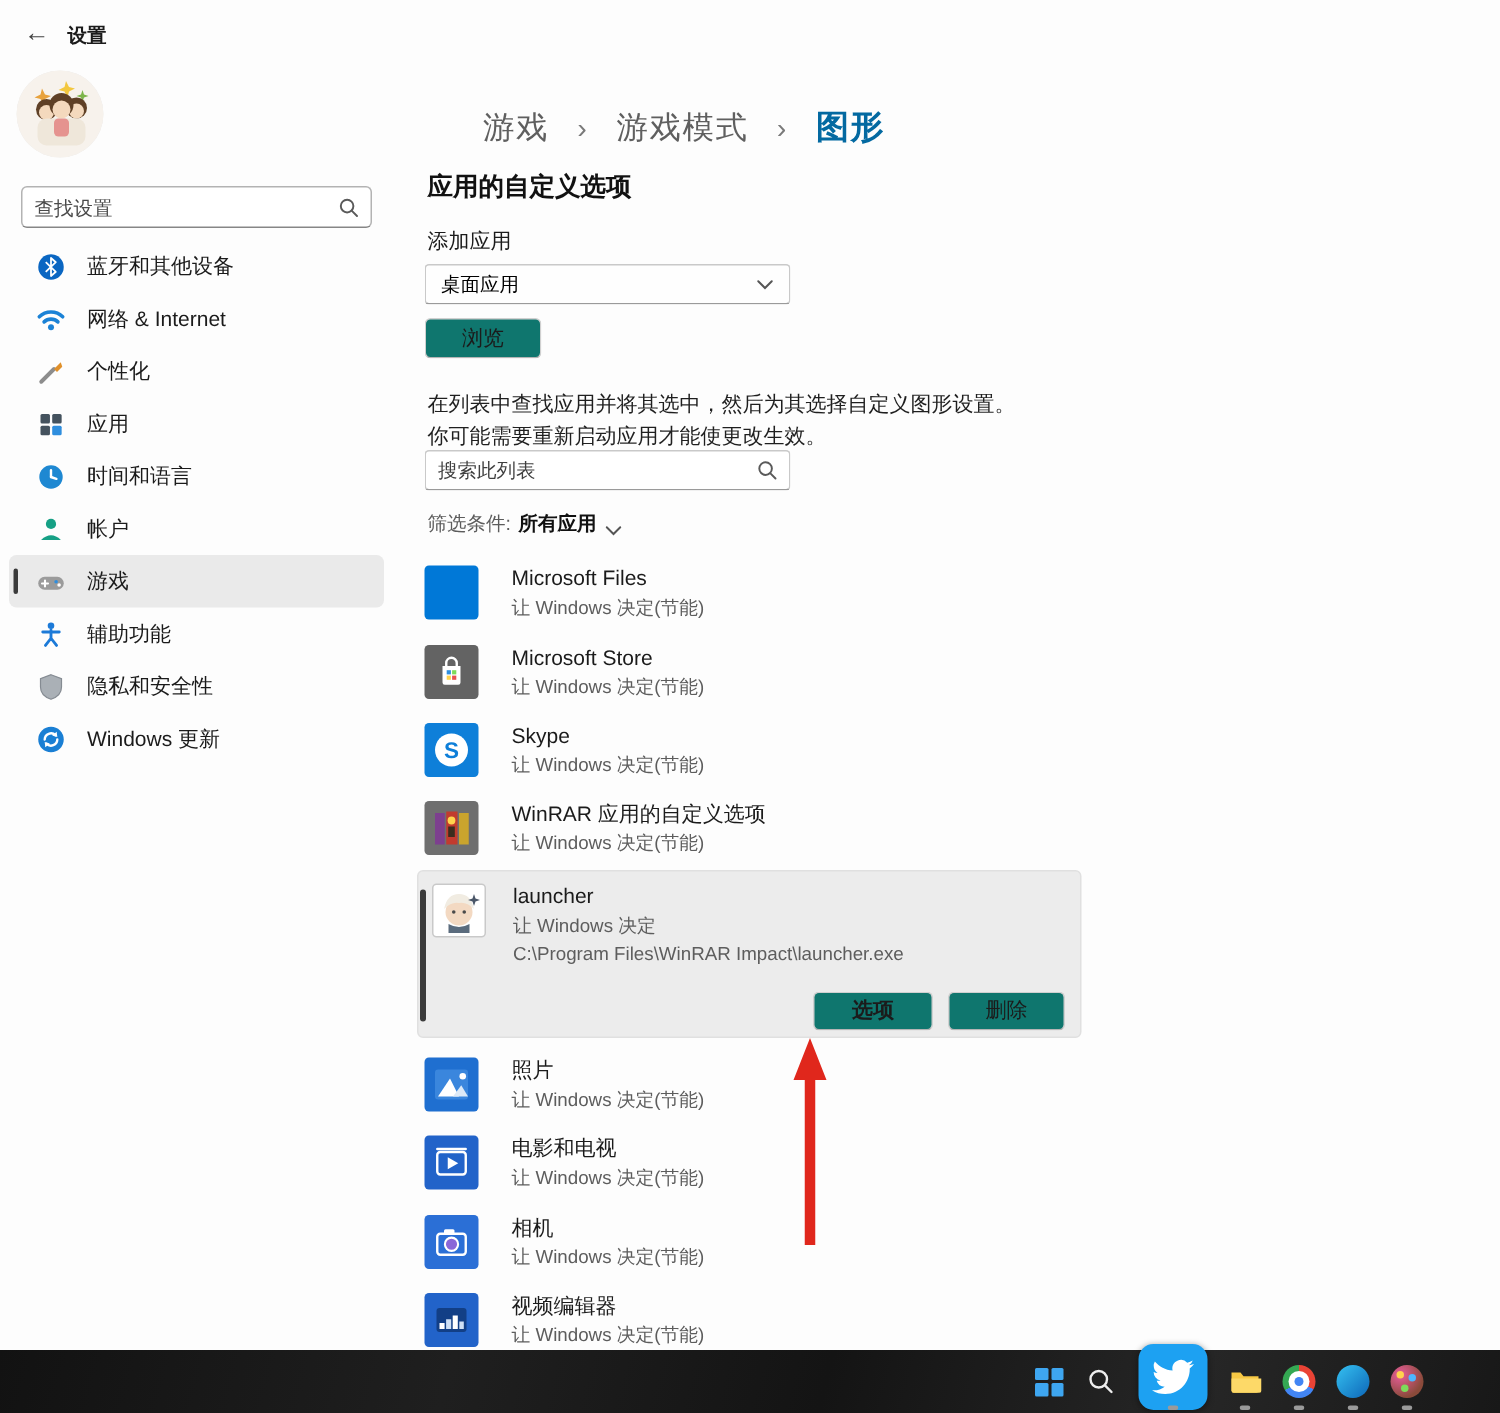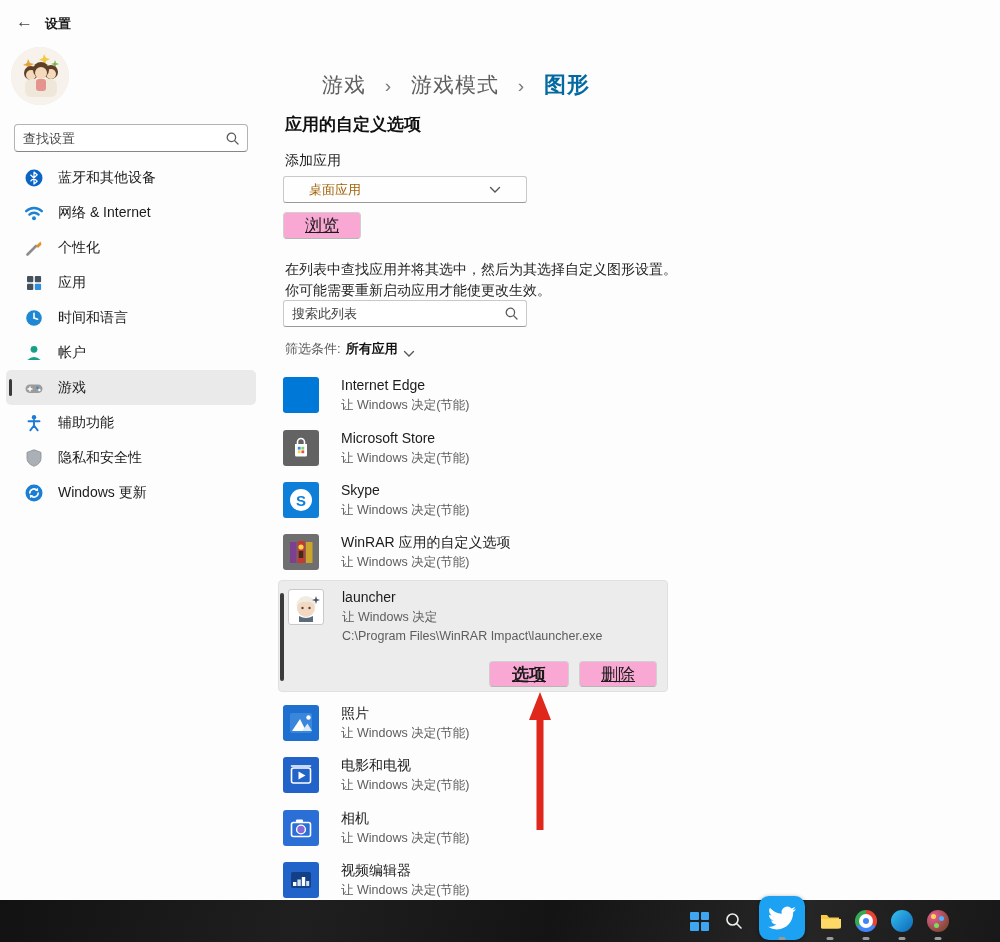--- a/index.html
+++ b/index.html
@@ -25,43 +25,43 @@
   .nav-ic { width:20px; height:20px; flex:0 0 auto; display:flex; align-items:center; justify-content:center; }
 
   
   .crumb { position:absolute; left:322px; top:70px; font-size:21px; color:#5f5f5f; letter-spacing:1px; }
   .crumb .sep { margin:0 12px; color:#7a7a7a; font-size:19px; }
   .crumb .cur { color:#0369a1; font-weight:bold; font-size:22px; }
 
   .section-title { position:absolute; left:285px; top:113px; font-size:17px; font-weight:bold; color:#111; }
   .add-label { position:absolute; left:285px; top:152px; font-size:14px; color:#1b1b1b; }
 
-  .dropdown { position:absolute; left:283px; top:176px; width:244px; height:27px; background:#fefefe; border:1px solid #c9c9c9; border-bottom-color:#9a9a9a; border-radius:3px; display:flex; align-items:center; padding:0 25px; font-size:13px; color:#a16207; cursor:pointer; }
+  .dropdown { position:absolute; left:283px; top:176px; width:244px; height:27px; background:#fefefe; border:1px solid #c9c9c9; border-bottom-color:#9a9a9a; border-radius:3px; display:flex; align-items:center; padding:0 10px; font-size:13px; color:#000000; cursor:pointer; }
   .dropdown .chev { margin-left:auto; }
 
-  .btn { background:#f9a8d4; border:1px solid #d0d0d0; border-bottom-color:#b5b5b5; border-radius:4px; font-size:17px; color:#1b1b1b; font-family:inherit; cursor:pointer;text-decoration:underline; }
+  .btn { background:#0f766e; border:1px solid #d0d0d0; border-bottom-color:#b5b5b5; border-radius:4px; font-size:14px; color:#1b1b1b; font-family:inherit; cursor:pointer; }
   .browse-btn { position:absolute; left:283px; top:212px; width:78px; height:27px; }
 
   .desc { position:absolute; left:285px; top:259px; width:392px; font-size:14px; line-height:21px; color:#1f1f1f; }
 
   .list-search { position:absolute; left:283px; top:300px; width:244px; height:27px; border:1px solid #c9c9c9; border-bottom-color:#9a9a9a; border-radius:3px; background:#fff; display:flex; align-items:center; padding:0 8px; }
   .list-search input { border:none; outline:none; flex:1; font-size:13px; color:#333; font-family:inherit; background:transparent; }
   .list-search input::placeholder { color:#3f3f3f; opacity:1; }
 
   .filter { position:absolute; left:285px; top:340px; font-size:13px; color:#5c5c5c; display:flex; align-items:flex-end; gap:5px; cursor:pointer; }
   .filter b { color:#111; font-weight:bold; }
 
   
   .app-row { position:absolute; left:283px; display:flex; gap:22px; align-items:flex-start; width:385px; }
   .tile { width:36px; height:36px; border-radius:3px; flex:0 0 auto; display:flex; align-items:center; justify-content:center; overflow:hidden; }
   .app-name { font-size:14px; color:#1b1b1b; line-height:17px; }
   .app-status { font-size:12.5px; color:#5d5d5d; margin-top:3px; }
   .app-path { font-size:12.5px; color:#5d5d5d; margin-top:3px; }
 
-  .launcher-block { position:absolute; left:278px; top:580px; width:390px; height:112px; background:#ececec; border:1px solid #e0e0e0; border-radius:4px; }
+  .launcher-block { position:absolute; left:278px; top:580px; width:443px; height:112px; background:#ececec; border:1px solid #e0e0e0; border-radius:4px; }
   .launcher-block::before { content:""; position:absolute; left:1px; top:12px; width:3.5px; height:88px; border-radius:2px; background:#3b3b3b; }
   .launcher-inner { position:absolute; left:9px; top:8px; display:flex; gap:18px; }
   .lb-buttons { position:absolute; right:10px; bottom:4px; display:flex; gap:10px; }
   .opt-btn { width:80px; height:26px; font-weight:bold; }
   .del-btn { width:78px; height:26px; }
 
   
   .red-arrow { position:absolute; left:518px; top:690px; pointer-events:none; }
 
   
@@ -248,21 +248,21 @@
     <span>筛选条件:</span>
     <b>所有应用</b>
     <svg width="12" height="8" viewBox="0 0 12 8">
         <path d="M1.5 1.5 L6 6 L10.5 1.5" fill="none" stroke="#555" stroke-width="1.3" stroke-linecap="round"></path>
       </svg>
   </div>
 
   <div class="app-row" style="top:377px">
     <div class="tile" style="background:#0078d7"></div>
     <div>
-        <div class="app-name">Internet Edge</div>
+        <div class="app-name">Microsoft Files</div>
          <div class="app-status">让 Windows 决定(节能)</div>
       </div>
   </div>
 
   <div class="app-row" style="top:430px">
     <div class="tile" style="background:#636363">
       <svg width="36" height="36" viewBox="0 0 36 36">
           <path d="M12 14 h12 v11 a1.5 1.5 0 0 1 -1.5 1.5 h-9 a1.5 1.5 0 0 1 -1.5 -1.5 Z" fill="#fff"></path>
           <path d="M14.5 14 v-2 a3.5 3.5 0 0 1 7 0 v2" fill="none" stroke="#fff" stroke-width="1.6"></path>
           <rect x="14.8" y="16.8" width="2.8" height="2.8" fill="#2f8ede"></rect>

